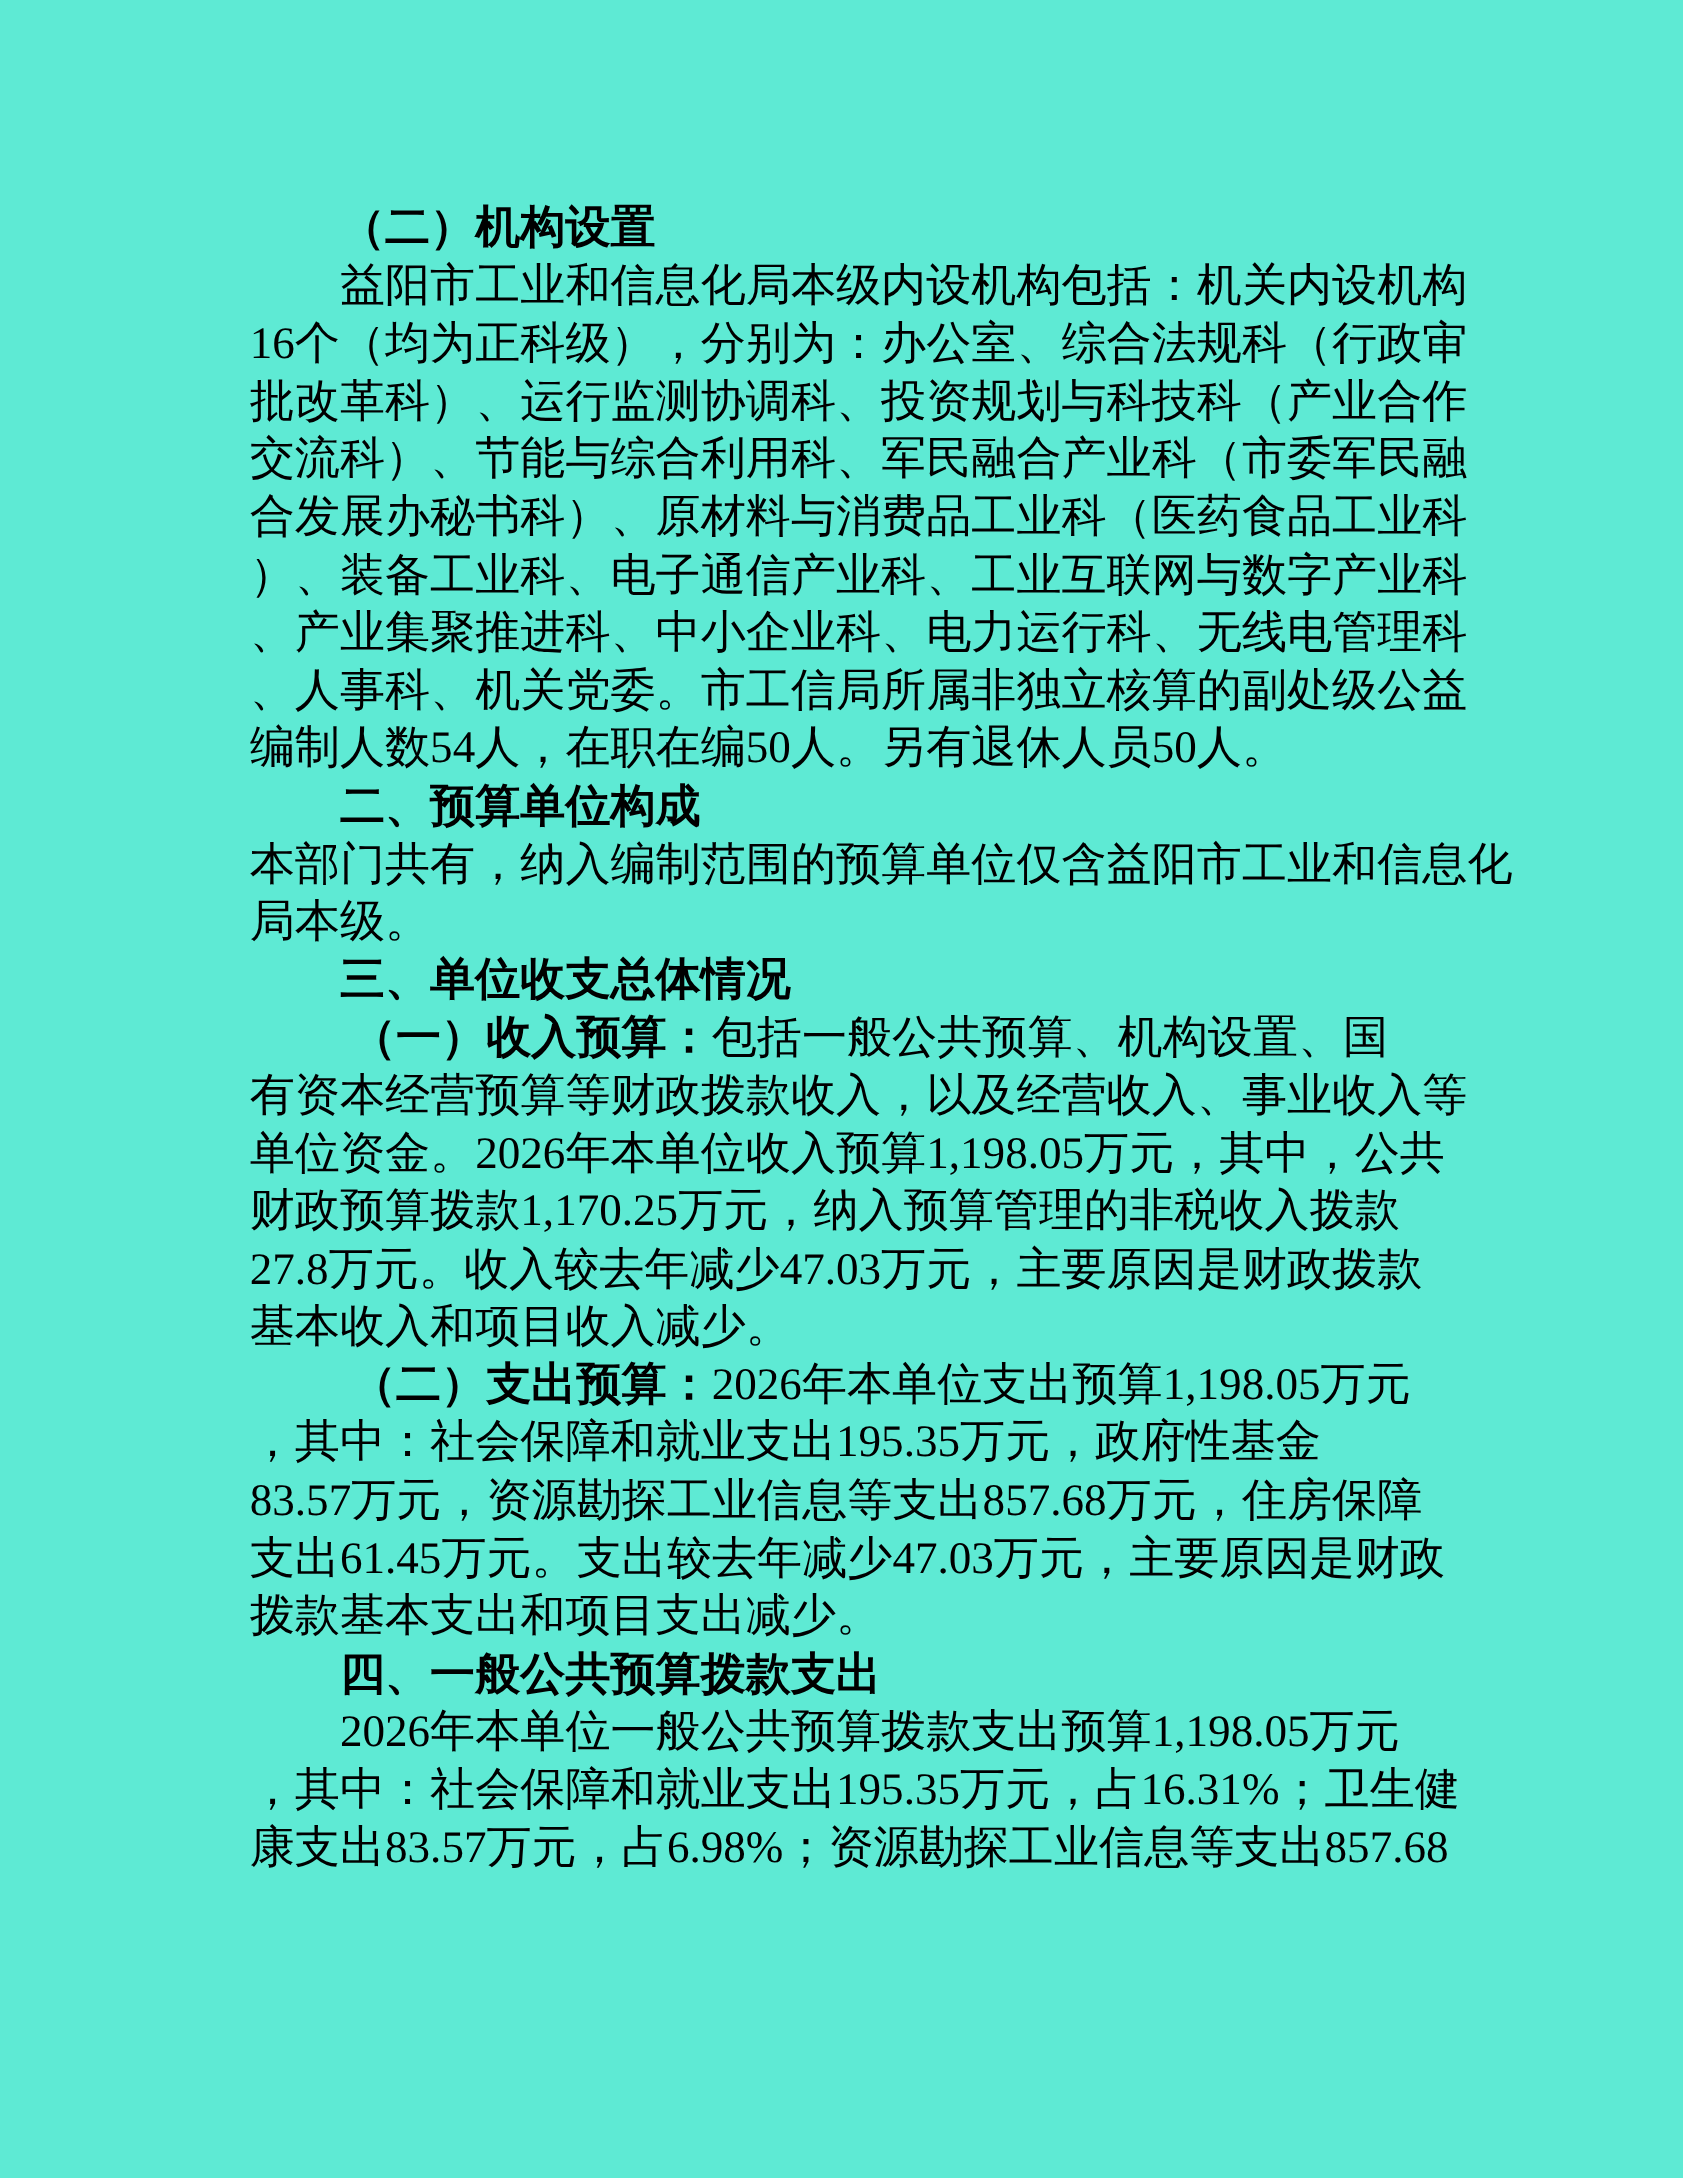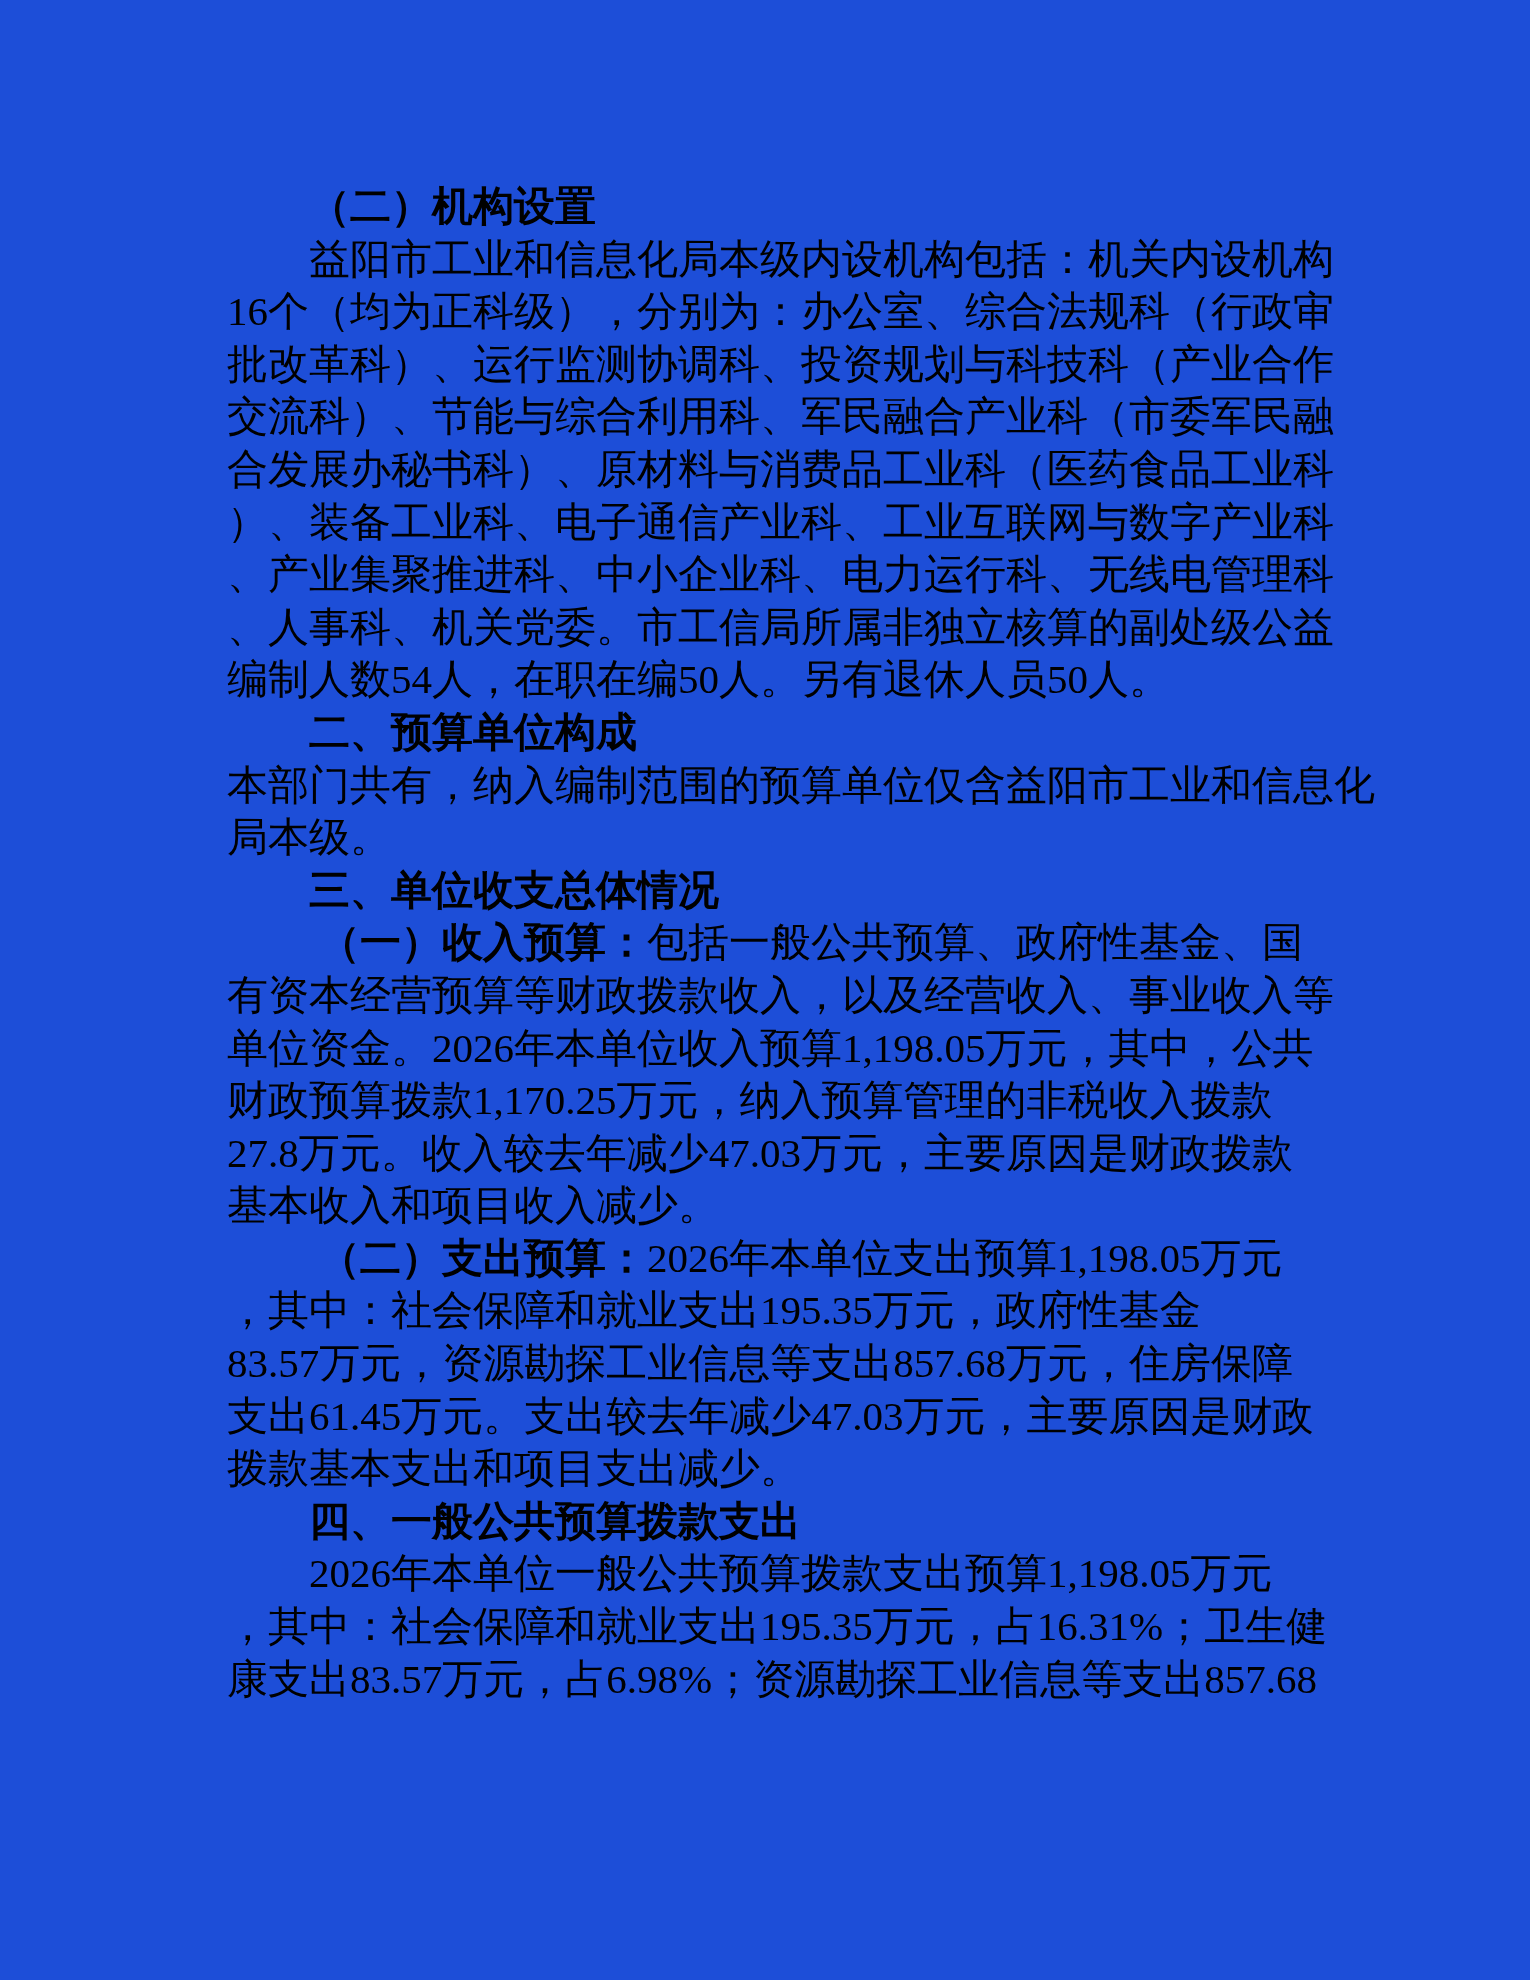--- a/index.html
+++ b/index.html
@@ -10,21 +10,21 @@
   body {
     width: 1530px;
     height: 1980px;
     overflow: hidden;
   }
   .page {
     box-sizing: border-box;
     width: 1530px;
     height: 1980px;
     padding: 180px 190px 0 227px;
-    background: #1d4ed8;
+    background: #5eead4;
     color: #000000;
     font-family: "Liberation Serif", "DejaVu Serif", serif;
   }
   .para {
     margin: 0;
     padding: 0;
   }
   .line {
     font-size: 41px;
     line-height: 52.6px;
@@ -66,21 +66,21 @@
       <div class="line first">二、预算单位构成</div>
     </div>
     <div class="para body">
       <div class="line">本部门共有，纳入编制范围的预算单位仅含益阳市工业和信息化</div>
       <div class="line">局本级。</div>
     </div>
     <div class="para heading">
       <div class="line first">三、单位收支总体情况</div>
     </div>
     <div class="para body">
-      <div class="line first"><span class="bold">（一）收入预算：</span><span>包括一般公共预算、政府性基金、国</span></div>
+      <div class="line first"><span class="bold">（一）收入预算：</span><span>包括一般公共预算、机构设置、国</span></div>
       <div class="line">有资本经营预算等财政拨款收入，以及经营收入、事业收入等</div>
       <div class="line">单位资金。2026年本单位收入预算1,198.05万元，其中，公共</div>
       <div class="line">财政预算拨款1,170.25万元，纳入预算管理的非税收入拨款</div>
       <div class="line">27.8万元。收入较去年减少47.03万元，主要原因是财政拨款</div>
       <div class="line">基本收入和项目收入减少。</div>
     </div>
     <div class="para body">
       <div class="line first"><span class="bold">（二）支出预算：</span><span>2026年本单位支出预算1,198.05万元</span></div>
       <div class="line">，其中：社会保障和就业支出195.35万元，政府性基金</div>
       <div class="line">83.57万元，资源勘探工业信息等支出857.68万元，住房保障</div>

